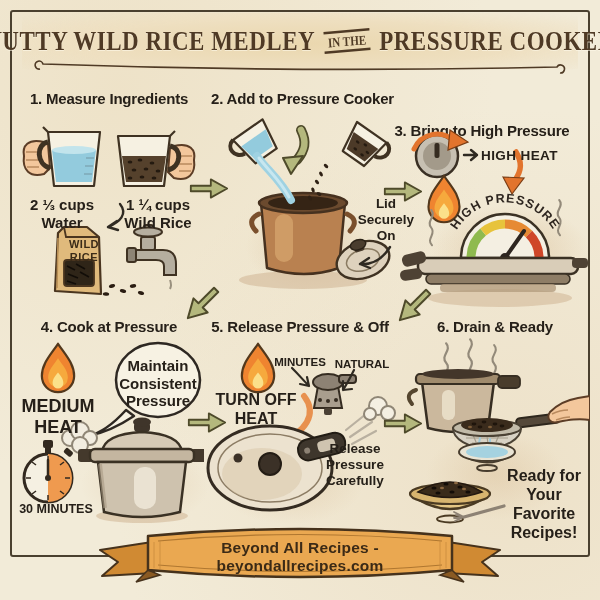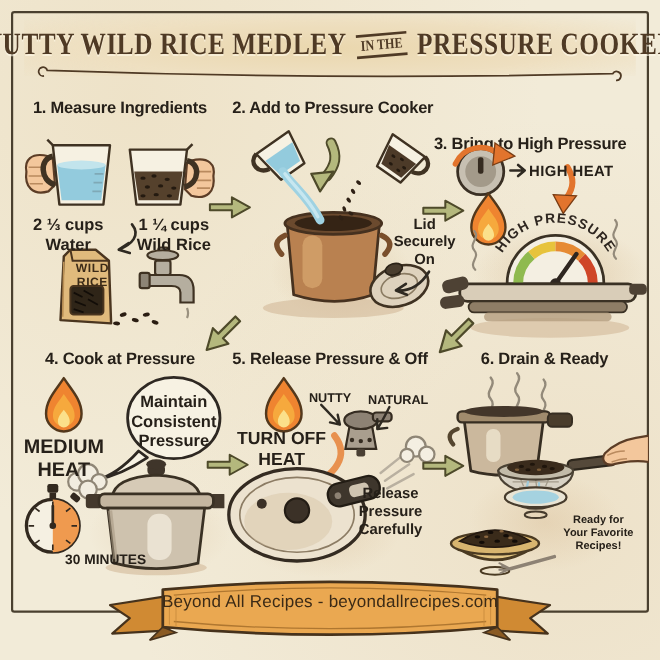--- a/index.html
+++ b/index.html
@@ -24,21 +24,21 @@
     color:#4f3a25;border-top:2px solid #4f3a25;border-bottom:2px solid #4f3a25;
     padding:1px 4px;margin:0 9px;transform:rotate(-4deg);}
   .step-title{position:absolute;font-weight:700;font-size:15px;letter-spacing:-.2px;
     text-align:center;white-space:nowrap;color:#262019;}
   .lbl{position:absolute;font-weight:700;text-align:center;white-space:pre-line;
     color:#262019;line-height:1.18;}
   .abs{position:absolute;}
   .wash{position:absolute;border-radius:50%;pointer-events:none;}
   svg{display:block;}
   .banner-text{position:absolute;left:140px;top:539px;width:320px;text-align:center;
-    font-weight:400;font-size:15.5px;color:#3b2a16;letter-spacing:.2px;}
+    font-weight:700;font-size:15.5px;color:#3b2a16;letter-spacing:.2px;}
 </style>
 </head>
 <body>
 
 <div class="canvas">
 
   <svg width="0" height="0" style="position:absolute" aria-hidden="true">
     <defs>
       <symbol id="flame" viewBox="0 0 44 58">
         <path d="M22,2 C30,14 40,24 40,38 A18,18 0 0 1 4,38 C4,24 14,14 22,2 Z" fill="#ef8430" stroke="#53381c" stroke-width="2.5" stroke-linejoin="round"></path>
@@ -305,21 +305,21 @@
       </g>
       <line x1="34" y1="142" x2="34" y2="124" stroke="#32291f" stroke-width="2.5" stroke-linecap="round"></line>
       <circle cx="34" cy="142" r="3" fill="#32291f"></circle>
     </g>
   </svg>
   <div class="lbl" style="left:16px;top:396px;width:84px;font-size:18px;">MEDIUM
 HEAT</div>
   <div class="lbl" style="left:114px;top:357px;width:88px;font-size:15px;font-weight:600;">Maintain
 Consistent
 Pressure</div>
-  <div class="lbl" style="left:14px;top:502px;width:84px;font-size:12.5px;margin-left:40px;">30 MINUTES</div>
+  <div class="lbl" style="left:14px;top:502px;width:84px;font-size:12.5px;">30 MINUTES</div>
 
   <div class="step-title" style="left:200px;top:318px;width:200px;">5. Release Pressure &amp; Off</div>
   <svg class="abs" style="left:200px;top:336px" width="200" height="200" viewBox="0 0 200 200">
     <use href="#flame" x="38" y="6" width="40" height="52"></use>
 
     <g>
       <path d="M118,50 L114,72 L142,72 L138,50 Z" fill="#a99e8e" stroke="#352c21" stroke-width="2"></path>
       <ellipse cx="128" cy="46" rx="15" ry="8" fill="#8d8274" stroke="#352c21" stroke-width="2"></ellipse>
       <rect x="139" y="39" width="17" height="8" rx="3" fill="#8d8274" stroke="#352c21" stroke-width="2"></rect>
       <circle cx="120" cy="64" r="2" fill="#352c21"></circle>
@@ -349,21 +349,21 @@
       <path d="M146,94 L166,78 M150,101 L172,86 M152,108 L176,95" stroke="#b9b0a0" stroke-width="2.2" stroke-linecap="round"></path>
       <g fill="#f4efe2" stroke="#8f8676" stroke-width="2">
         <circle cx="178" cy="70" r="9"></circle>
           <circle cx="188" cy="77" r="7"></circle>
           <circle cx="170" cy="78" r="6"></circle>
       </g>
     </g>
   </svg>
   <div class="lbl" style="left:208px;top:391px;width:96px;font-size:16px;">TURN OFF
 HEAT</div>
-  <div class="lbl" style="left:274px;top:356px;width:52px;font-size:11.5px;">NUTTY</div>
+  <div class="lbl" style="left:274px;top:356px;width:52px;font-size:11.5px;">MINUTES</div>
   <div class="lbl" style="left:334px;top:358px;width:56px;font-size:11.5px;">NATURAL</div>
   <div class="lbl" style="left:323px;top:441px;width:64px;font-size:13.5px;font-weight:600;">Release
 Pressure
 Carefully</div>
 
   <div class="step-title" style="left:402px;top:318px;width:186px;">6. Drain &amp; Ready</div>
   <svg class="abs" style="left:400px;top:336px" width="190" height="200" viewBox="0 0 190 200">
     <use href="#steam" x="38" y="2" width="18" height="46"></use>
     <use href="#steam" x="62" y="-2" width="18" height="46"></use>
     <use href="#steam" x="86" y="4" width="18" height="44"></use>
@@ -426,21 +426,21 @@
           <ellipse cx="56" cy="147" rx="2" ry="1.2"></ellipse>
           <ellipse cx="64" cy="153" rx="2" ry="1.2"></ellipse>
         </g>
       <ellipse cx="50" cy="183" rx="13" ry="3.5" fill="none" stroke="#4a3a22" stroke-width="1.8"></ellipse>
     </g>
     <g stroke="#8d8274" stroke-linecap="round">
       <line x1="64" y1="181" x2="104" y2="170" stroke-width="3.2"></line>
       <path d="M64,181 l-10,1 M64,181 l-9,4 M64,181 l-8,-2 M64,181 l-10,-5" stroke-width="1.8"></path>
     </g>
   </svg>
-  <div class="lbl" style="left:500px;top:467px;width:88px;font-size:10px;font-weight:600;">Ready for
+  <div class="lbl" style="left:500px;top:467px;width:88px;font-size:16px;font-weight:600;">Ready for
 Your Favorite
 Recipes!</div>
 
   <svg class="abs" style="left:189px;top:176px" width="40" height="25" viewBox="0 0 44 26">
       <use href="#arrow-r" width="44" height="26"></use>
     </svg>
   <svg class="abs" style="left:383px;top:179px" width="40" height="25" viewBox="0 0 44 26">
       <use href="#arrow-r" width="44" height="26"></use>
     </svg>
   <svg class="abs" style="left:178px;top:280px" width="48" height="48" viewBox="0 0 48 48">

